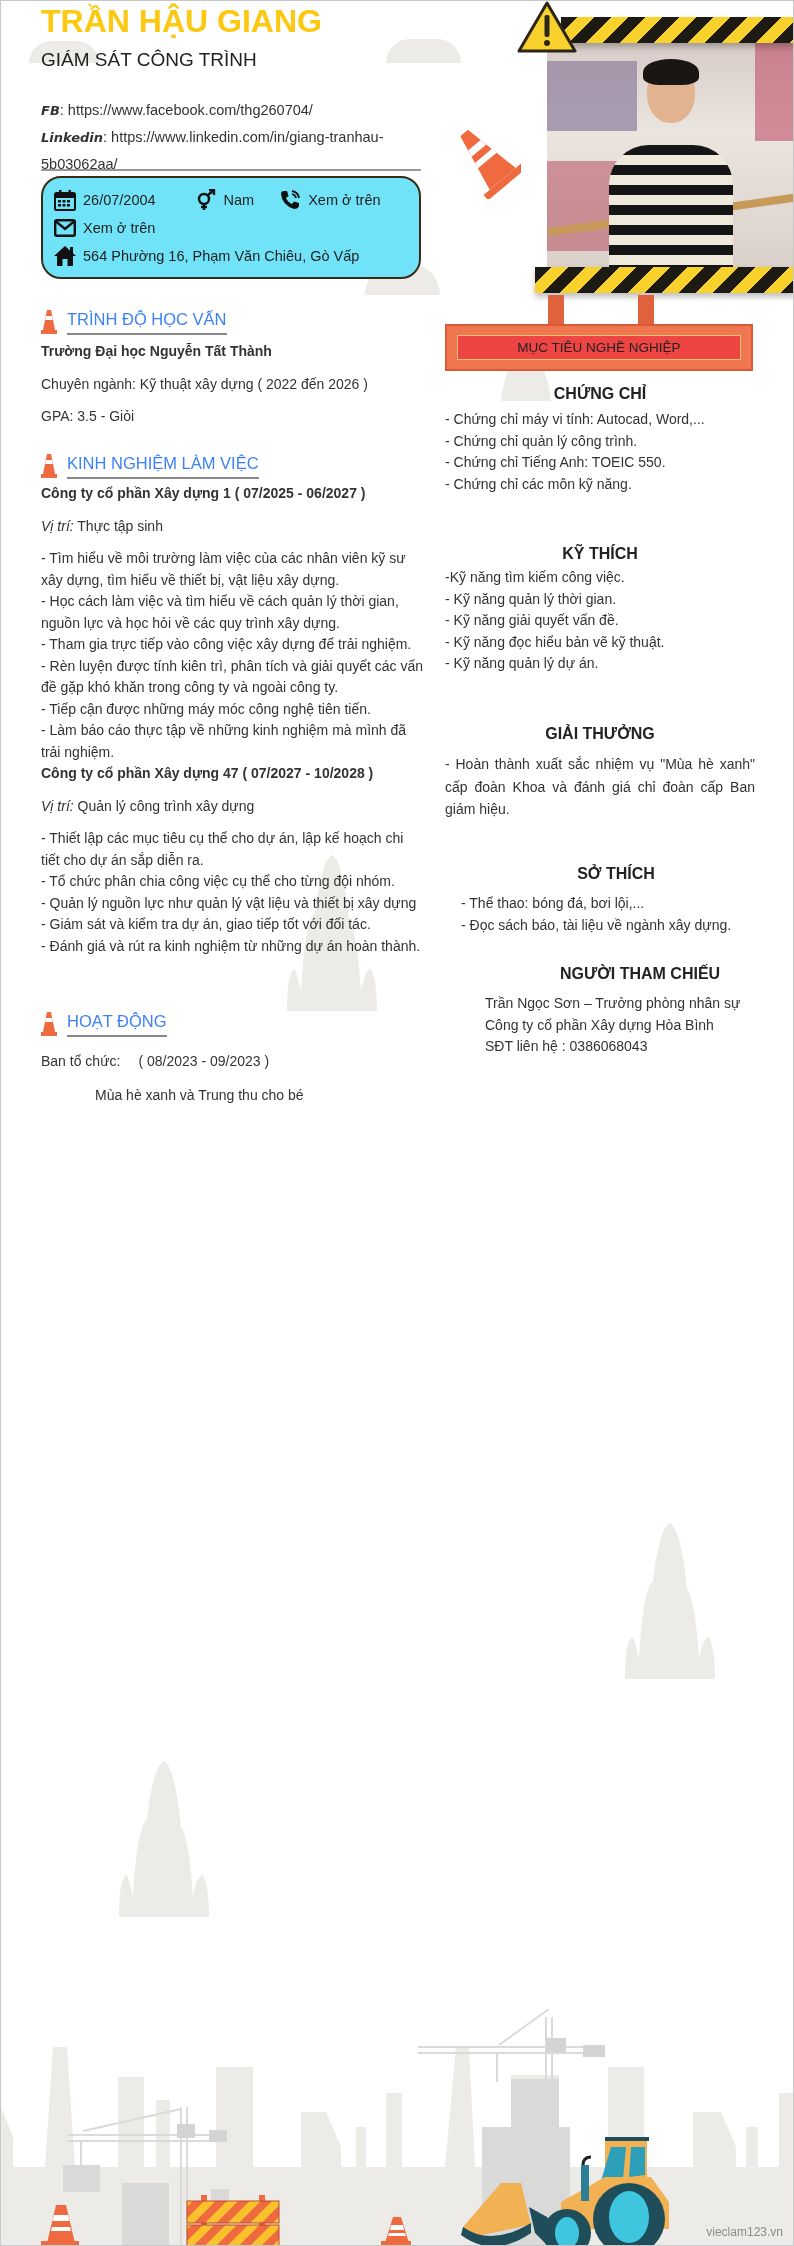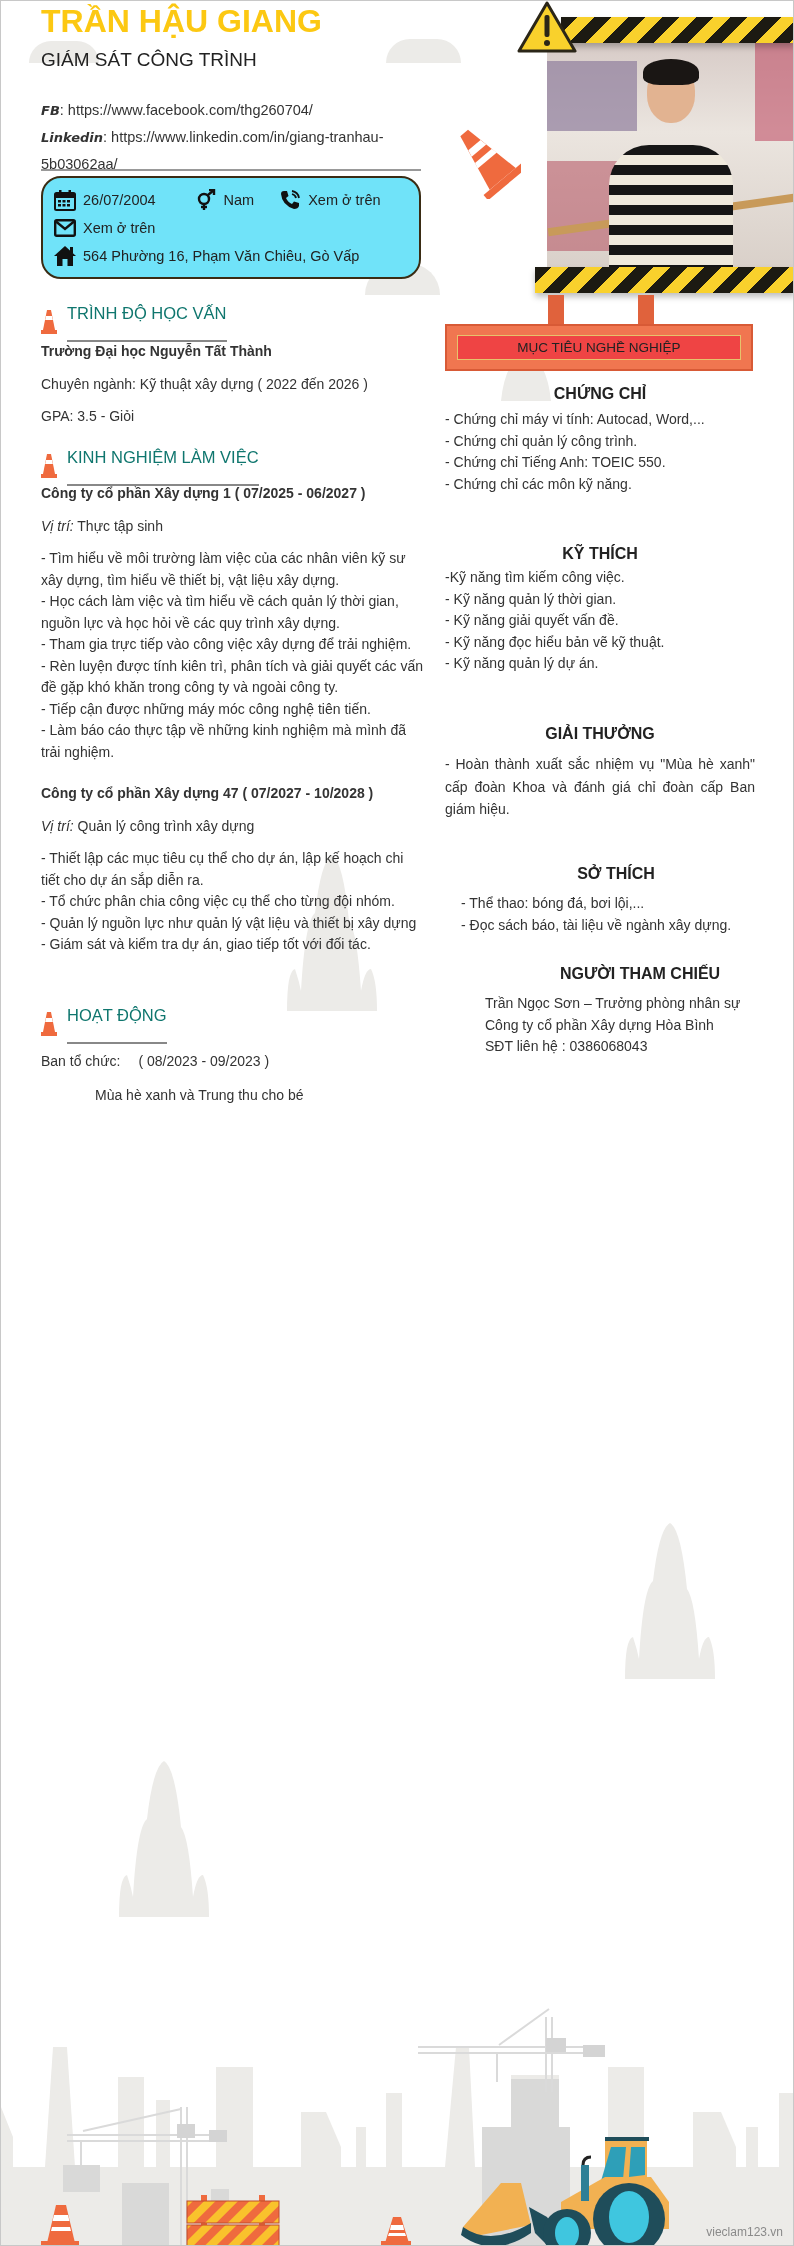--- a/index.html
+++ b/index.html
@@ -39,24 +39,24 @@
 
   
   .post { position: absolute; top: 294px; width: 16px; height: 30px; background: #e0623c; }
   .sign { position: absolute; left: 444px; top: 323px; width: 308px; height: 47px; background: #f07650; border: 2px solid #d85a36; }
   .sign-inner { position: absolute; left: 10px; top: 9px; right: 10px; bottom: 9px; background: #ef4444; border: 1px solid #e6c36c; display: flex; align-items: center; justify-content: center; font-size: 13.5px; color: #222; }
 
   
   .left { position: absolute; left: 40px; width: 384px; font-size: 14px; color: #333; }
   .sec-head { display: flex; align-items: center; height: 26px; }
   .sec-cone { width: 16px; height: 24px; margin-right: 10px; }
-  .sec-title { font-size: 16.5px; color: #0f766e; border-bottom: 2px solid #888; padding-bottom: 17px; line-height: 20px; }
+  .sec-title { font-size: 16.5px; color: #3b82f6; border-bottom: 2px solid #888; padding-bottom: 4px; line-height: 20px; }
   .bold { font-weight: bold; color: #333; }
   .it { font-style: italic; }
-  .p { line-height: 21.5px; margin-top: 20px; }
+  .p { line-height: 21.5px; }
 
   
   .right { position: absolute; left: 444px; width: 310px; font-size: 14px; color: #333; }
   .rtitle { text-align: center; font-size: 16px; font-weight: bold; color: #222; height: 22px; }
   .rlist div { line-height: 21.5px; }
   .justify { text-align: justify; line-height: 22.5px; }
 
   .watermark { position: absolute; right: 10px; bottom: 6px; font-size: 12px; color: #8a8a8a; }
 </style>
 </head>
@@ -229,20 +229,21 @@
 
     <div class="p">
       <span class="bold">Công ty cổ phần Xây dựng 47</span><span class="bold"> ( 07/2027 - 10/2028 )</span>
     </div>
     <div class="p" style="margin-top:11px;"><span class="it">Vị trí:</span><span> Quản lý công trình xây dựng</span></div>
     <div class="p" style="margin-top:11px;">
       <div>- Thiết lập các mục tiêu cụ thể cho dự án, lập kế hoạch chi tiết cho dự án sắp diễn ra.</div>
       <div>- Tổ chức phân chia công việc cụ thể cho từng đội nhóm.</div>
       <div>- Quản lý nguồn lực như quản lý vật liệu và thiết bị xây dựng</div>
       <div>- Giám sát và kiểm tra dự án, giao tiếp tốt với đối tác.</div>
+      <div>- Đánh giá và rút ra kinh nghiệm từ những dự án hoàn thành.</div>
     </div>
   </div>
 
   <div class="left" style="top:1010px;">
     <div class="sec-head">
       <svg class="sec-cone" viewBox="0 0 16 24">
           <polygon points="6,0 10,0 14,20 2,20" fill="#ef6a3e"></polygon>
           <polygon points="5,6 11,6 11.8,10 4.2,10" fill="#fff"></polygon>
           <rect x="0" y="20" width="16" height="4" fill="#ef6a3e"></rect>
         </svg>

